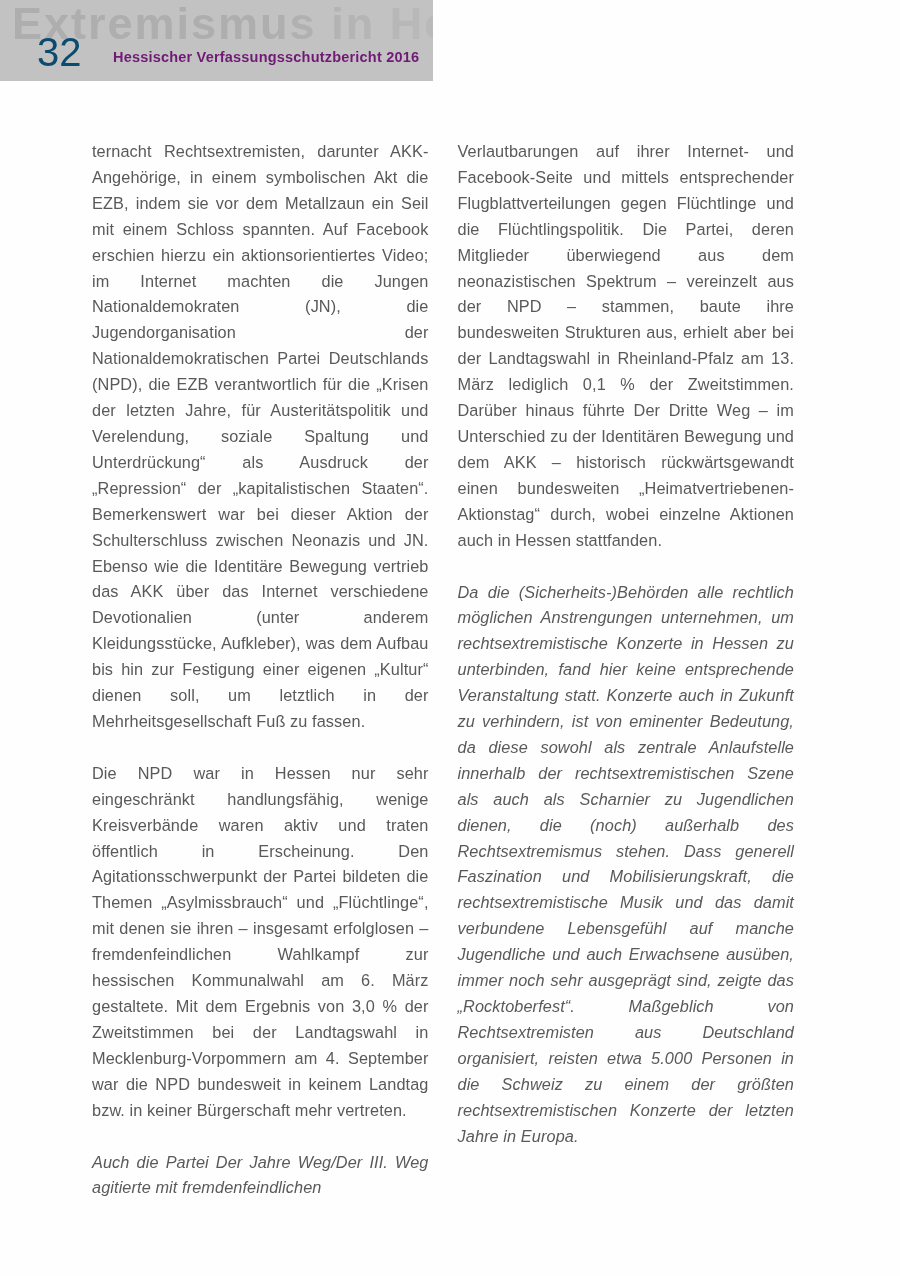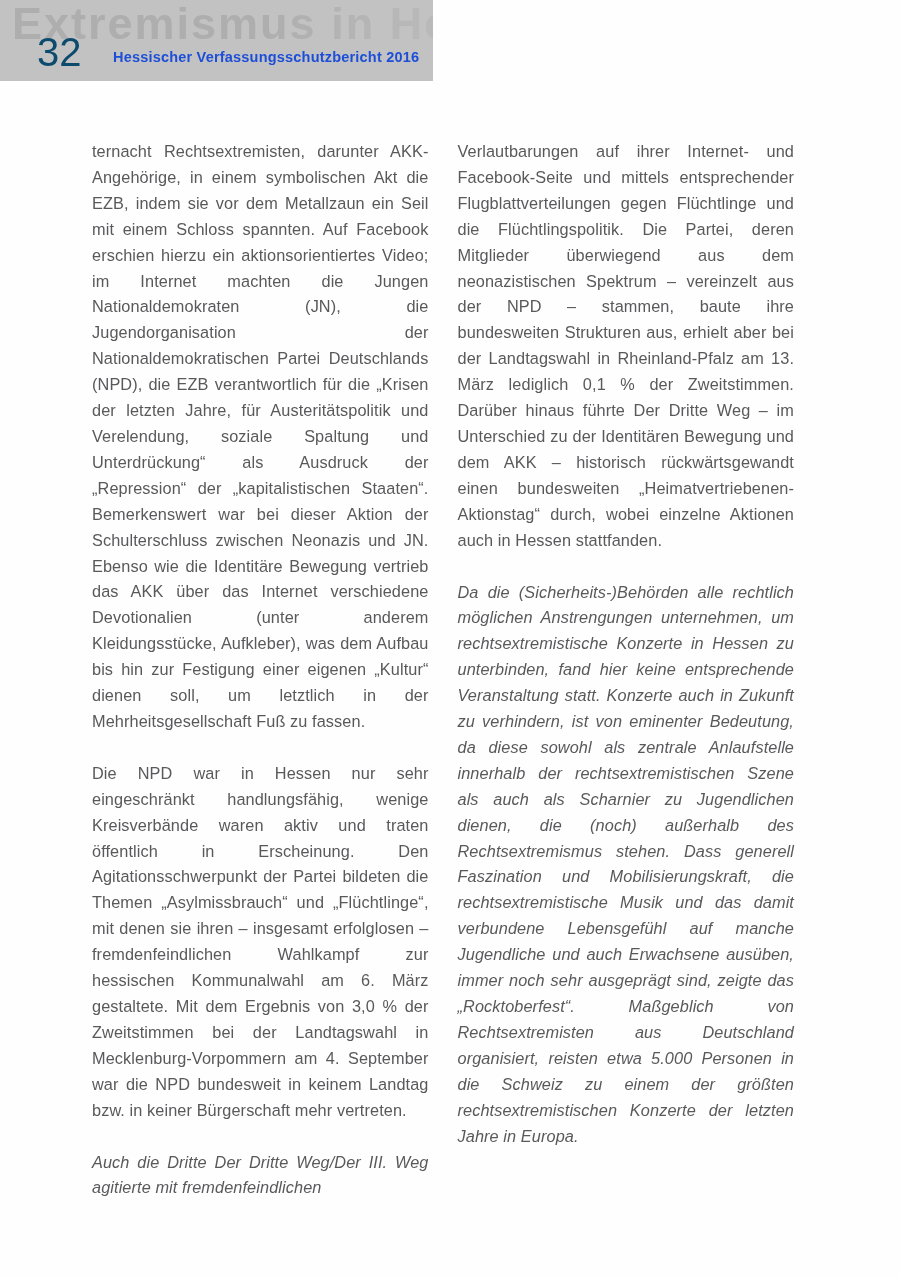--- a/index.html
+++ b/index.html
@@ -45,21 +45,21 @@
     font-weight: 400;
     color: #0c4a6e;
   }
   .report-title {
     position: absolute;
     left: 113px;
     bottom: 16px;
     font-size: 14.5px;
     font-weight: bold;
     letter-spacing: 0.2px;
-    color: #1d4ed8;
+    color: #701a75;
   }
   .content {
     position: absolute;
     left: 92px;
     top: 139px;
     width: 702px;
     display: flex;
     gap: 29px;
   }
   .col {
@@ -89,21 +89,21 @@
   <header class="header-bar">
     <span class="watermark">Extremismus in Hes</span>
     <span class="page-number">32</span>
     <span class="report-title">Hessischer Verfassungsschutzbericht 2016</span>
   </header>
 
   <main class="content">
     <div class="col">
         <p class="para" lang="de">ternacht Rechtsextremisten, darunter AKK-Angehörige, in einem symbolischen Akt die EZB, indem sie vor dem Metallzaun ein Seil mit einem Schloss spannten. Auf Facebook erschien hierzu ein aktionsorientiertes Video; im Internet machten die Jungen Nationaldemokraten (JN), die Jugendorganisation der Nationaldemokratischen Partei Deutschlands (NPD), die EZB verantwortlich für die „Krisen der letzten Jahre, für Austeritätspolitik und Verelendung, soziale Spaltung und Unterdrückung“ als Ausdruck der „Repression“ der „kapitalistischen Staaten“. Bemerkenswert war bei dieser Aktion der Schulterschluss zwischen Neonazis und JN. Ebenso wie die Identitäre Bewegung vertrieb das AKK über das Internet verschiedene Devotionalien (unter anderem Kleidungsstücke, Aufkleber), was dem Aufbau bis hin zur Festigung einer eigenen „Kultur“ dienen soll, um letztlich in der Mehrheitsgesellschaft Fuß zu fassen.</p>
         <p class="para" lang="de">Die NPD war in Hessen nur sehr eingeschränkt handlungsfähig, wenige Kreisverbände waren aktiv und traten öffentlich in Erscheinung. Den Agitationsschwerpunkt der Partei bildeten die Themen „Asylmissbrauch“ und „Flüchtlinge“, mit denen sie ihren – insgesamt erfolglosen – fremdenfeindlichen Wahlkampf zur hessischen Kommunalwahl am 6. März gestaltete. Mit dem Ergebnis von 3,0 % der Zweitstimmen bei der Landtagswahl in Mecklenburg-Vorpommern am 4. September war die NPD bundesweit in keinem Landtag bzw. in keiner Bürgerschaft mehr vertreten.</p>
-        <p class="para" lang="de">Auch die Dritte Der Dritte Weg/Der III. Weg agitierte mit fremdenfeindlichen</p>
+        <p class="para" lang="de">Auch die Partei Der Jahre Weg/Der III. Weg agitierte mit fremdenfeindlichen</p>
       </div>
     <div class="col">
         <p class="para" lang="de">Verlautbarungen auf ihrer Internet- und Facebook-Seite und mittels entsprechender Flugblattverteilungen gegen Flüchtlinge und die Flüchtlingspolitik. Die Partei, deren Mitglieder überwiegend aus dem neonazistischen Spektrum – vereinzelt aus der NPD – stammen, baute ihre bundesweiten Strukturen aus, erhielt aber bei der Landtagswahl in Rheinland-Pfalz am 13. März lediglich 0,1 % der Zweitstimmen. Darüber hinaus führte Der Dritte Weg – im Unterschied zu der Identitären Bewegung und dem AKK – historisch rückwärtsgewandt einen bundesweiten „Heimatvertriebenen-Aktionstag“ durch, wobei einzelne Aktionen auch in Hessen stattfanden.</p>
         <p class="para" lang="de">Da die (Sicherheits-)Behörden alle rechtlich möglichen Anstrengungen unternehmen, um rechtsextremistische Konzerte in Hessen zu unterbinden, fand hier keine entsprechende Veranstaltung statt. Konzerte auch in Zukunft zu verhindern, ist von eminenter Bedeutung, da diese sowohl als zentrale Anlaufstelle innerhalb der rechtsextremistischen Szene als auch als Scharnier zu Jugendlichen dienen, die (noch) außerhalb des Rechtsextremismus stehen. Dass generell Faszination und Mobilisierungskraft, die rechtsextremistische Musik und das damit verbundene Lebensgefühl auf manche Jugendliche und auch Erwachsene ausüben, immer noch sehr ausgeprägt sind, zeigte das „Rocktoberfest“. Maßgeblich von Rechtsextremisten aus Deutschland organisiert, reisten etwa 5.000 Personen in die Schweiz zu einem der größten rechtsextremistischen Konzerte der letzten Jahre in Europa.</p>
       </div>
   </main>
 
 </div>
 
 </body></html>

